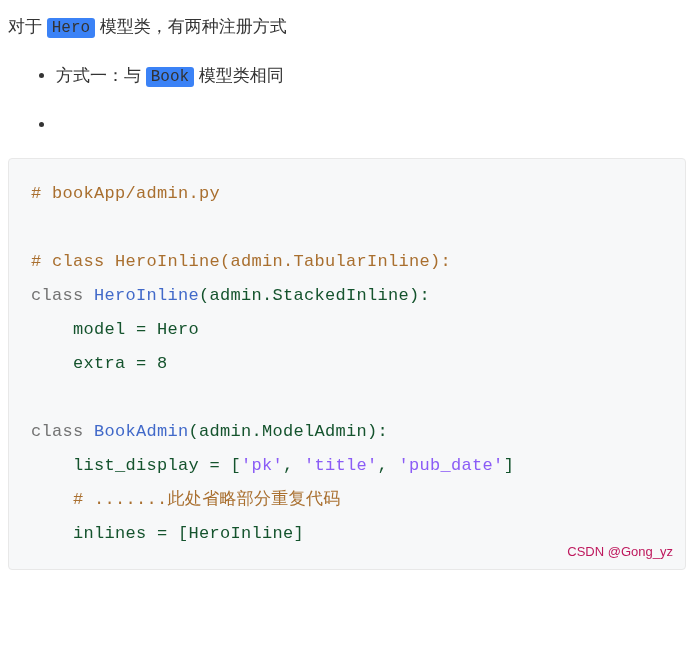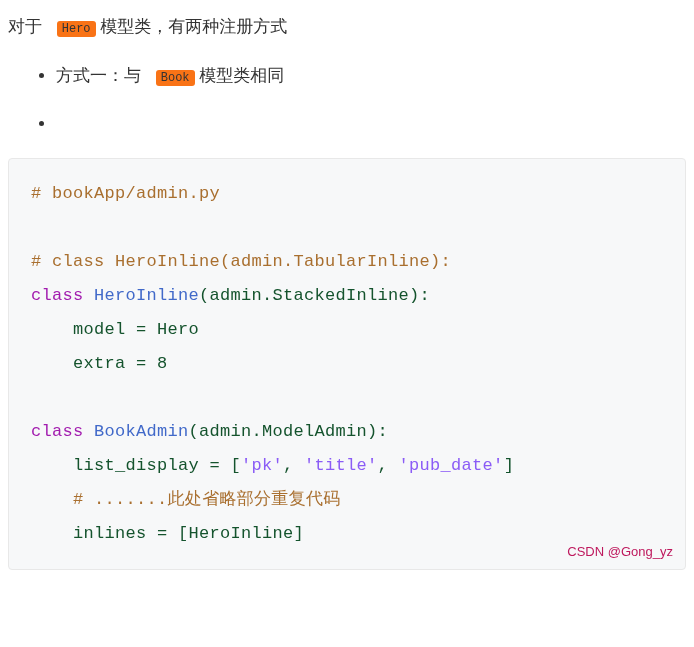--- a/index.html
+++ b/index.html
@@ -14,25 +14,24 @@
       color: #333;
       background: #fff;
       padding: 12px 8px;
       width: 694px;
     }
     .intro {
       margin-bottom: 18px;
     }
     .inline-code {
       font-family: "SFMono-Regular", Consolas, "Courier New", monospace;
-      background: #f97316;
+      background: #3b82f6;
       padding: 1px 5px;
       border-radius: 3px;
-      font-size: 12px;
-      margin-left: 10px;
+      font-size: 16px;
     }
     ul.outer {
       list-style: disc;
       padding-left: 48px;
       margin-bottom: 10px;
     }
     ul.outer > li {
       margin-bottom: 18px;
     }
     ul.inner {
@@ -51,21 +50,21 @@
       font-family: "SFMono-Regular", Consolas, "Courier New", monospace;
       font-size: 17px;
       line-height: 2.0;
       white-space: pre;
       overflow-x: auto;
       margin-top: 8px;
       letter-spacing: 0.3px;
       position: relative;
     }
     .c-comment { color: #a96f2f; }
-    .c-keyword { color: #a21caf; }
+    .c-keyword { color: #737373; }
     .c-classname { color: #4169c9; }
     .c-string { color: #8b5cf6; }
     .c-normal { color: #14532d; }
     .watermark {
       position: absolute;
       right: 12px;
       bottom: 4px;
       font-family: Liberation Sans, sans-serif;
       font-size: 13px;
       color: #be185d;

